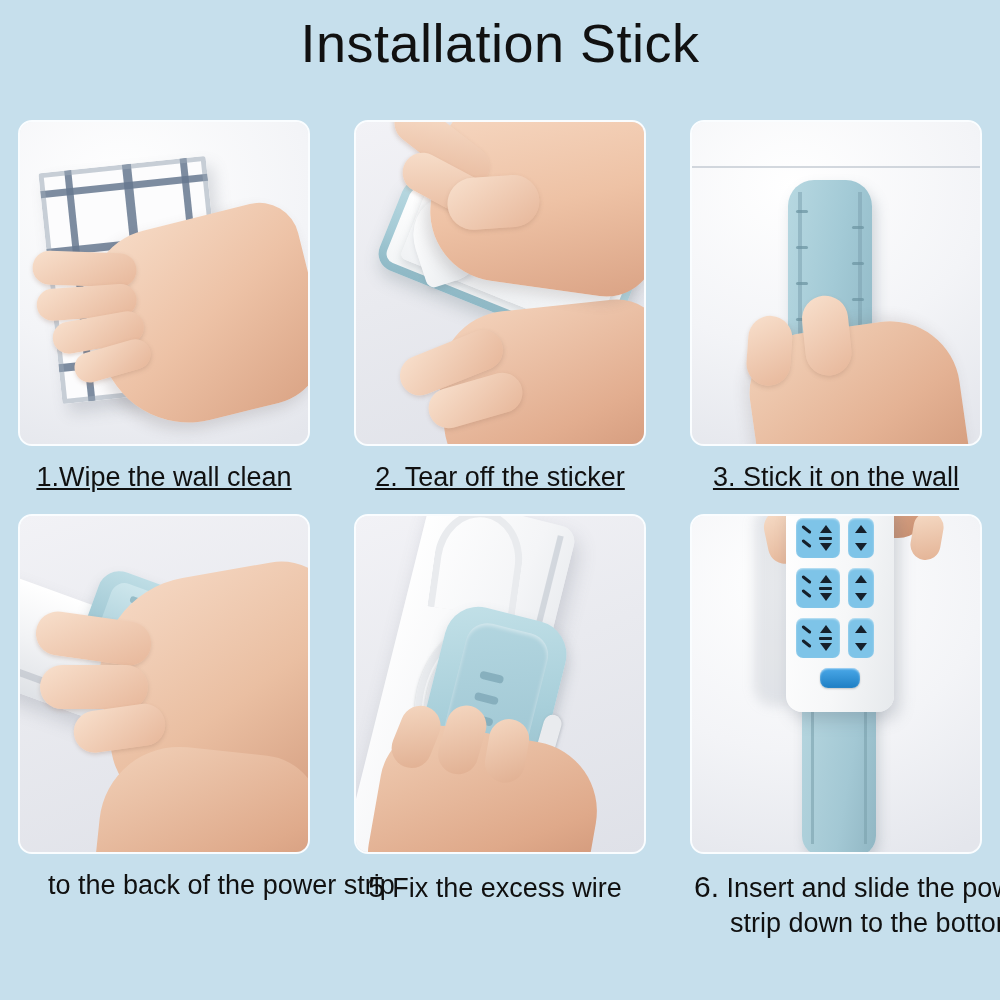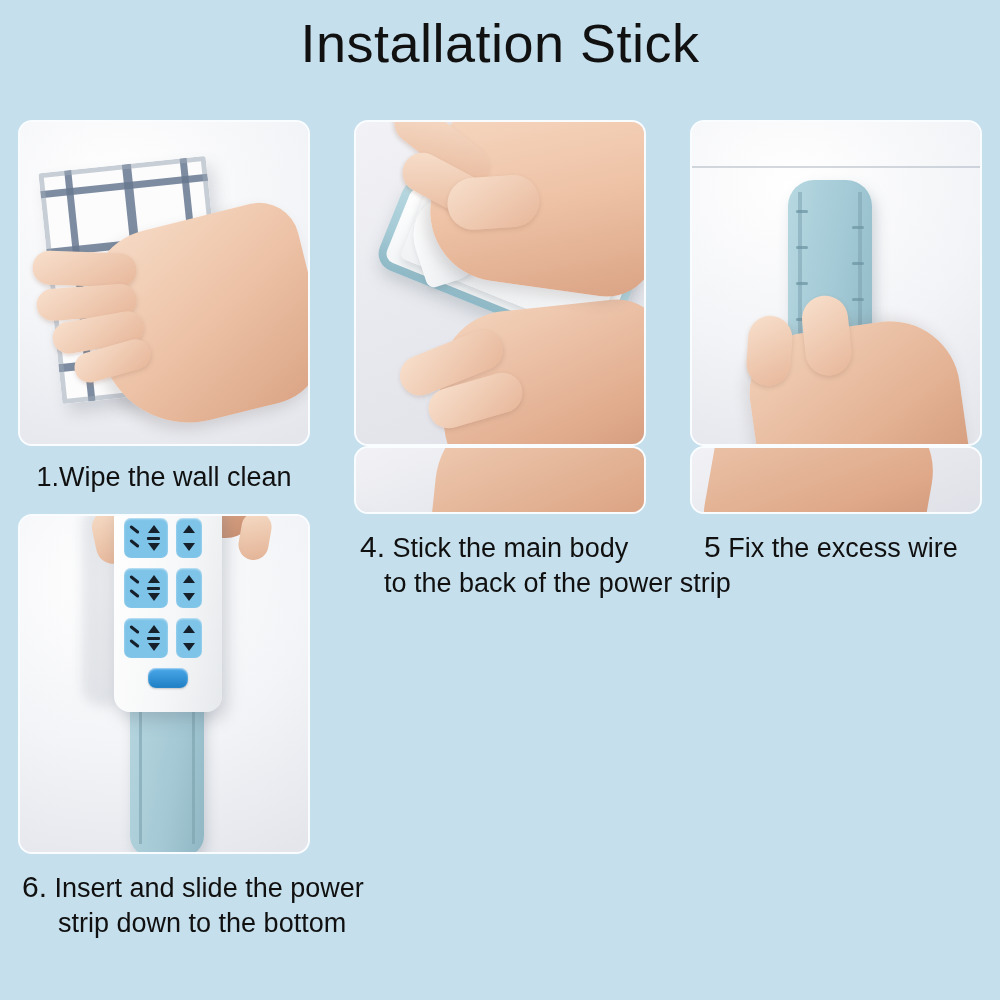--- a/index.html
+++ b/index.html
@@ -29,21 +29,21 @@
   }
   .panel{
     position:relative;overflow:hidden;border-radius:14px;
     background:#eceef1;border:2px solid #fafdff;
     box-sizing:border-box;
   }
   .cap{
     font-size:27px;color:#101010;line-height:1.28;
     padding-top:14px;white-space:nowrap;
   }
-  .cap.r1{text-align:center;}
+  .cap.r1{text-align:center;text-decoration:underline;}
   .cap .num{font-size:30px;}
   .cap .l2{display:block;padding-left:30px;}
   .cap-4 .l1{padding-left:6px;}
   .cap-5 .l1{padding-left:14px;text-align:center;}
   .cap-5 .l2{padding-left:44px;}
   .cap-6 .l1{padding-left:4px;}
   .cap-6 .l2{padding-left:40px;}
 
   
   .ph{position:absolute;inset:0;}
@@ -315,20 +315,22 @@
         <div class="notch" style="right:8px;top:82px"></div>
         <div class="notch" style="right:8px;top:118px"></div>
       </div>
       <div class="hand3">
         <div class="fng p3f1"></div>
           <div class="fng p3f2"></div>
       </div>
     </div>
 
     <div class="cap r1">1.Wipe the wall clean</div>
+    <div class="cap r1">2. Tear off the sticker</div>
+    <div class="cap r1">3. Stick it on the wall</div>
 
     <div class="panel">
       <div class="ph wall-grey"></div>
       <div class="strip4">
         <div class="lip"></div>
         <div class="scr" style="left:122px;top:16px"></div>
         <div class="scr" style="left:150px;top:70px"></div>
       </div>
       <div class="body4">
         <div class="inner"></div>
@@ -413,22 +415,20 @@
         </div>
         <div class="sock narrow" style="top:118px">
           <div class="pin up" style="left:7px;top:7px"></div>
           <div class="pin dn" style="left:7px;top:25px"></div>
         </div>
         <div class="switch6"></div>
       </div>
     </div>
 
     <div class="cap cap-4">
-      <span class="l1"><span class="num">4.</span>
-        <span>Stick the main body</span></span>
       <span class="l2">to the back of the power strip</span>
     </div>
 
     <div class="cap cap-5">
       <span class="l1"><span class="num">5</span>
         <span>Fix the excess wire</span></span>
     </div>
 
     <div class="cap cap-6">
       <span class="l1"><span class="num">6.</span>

